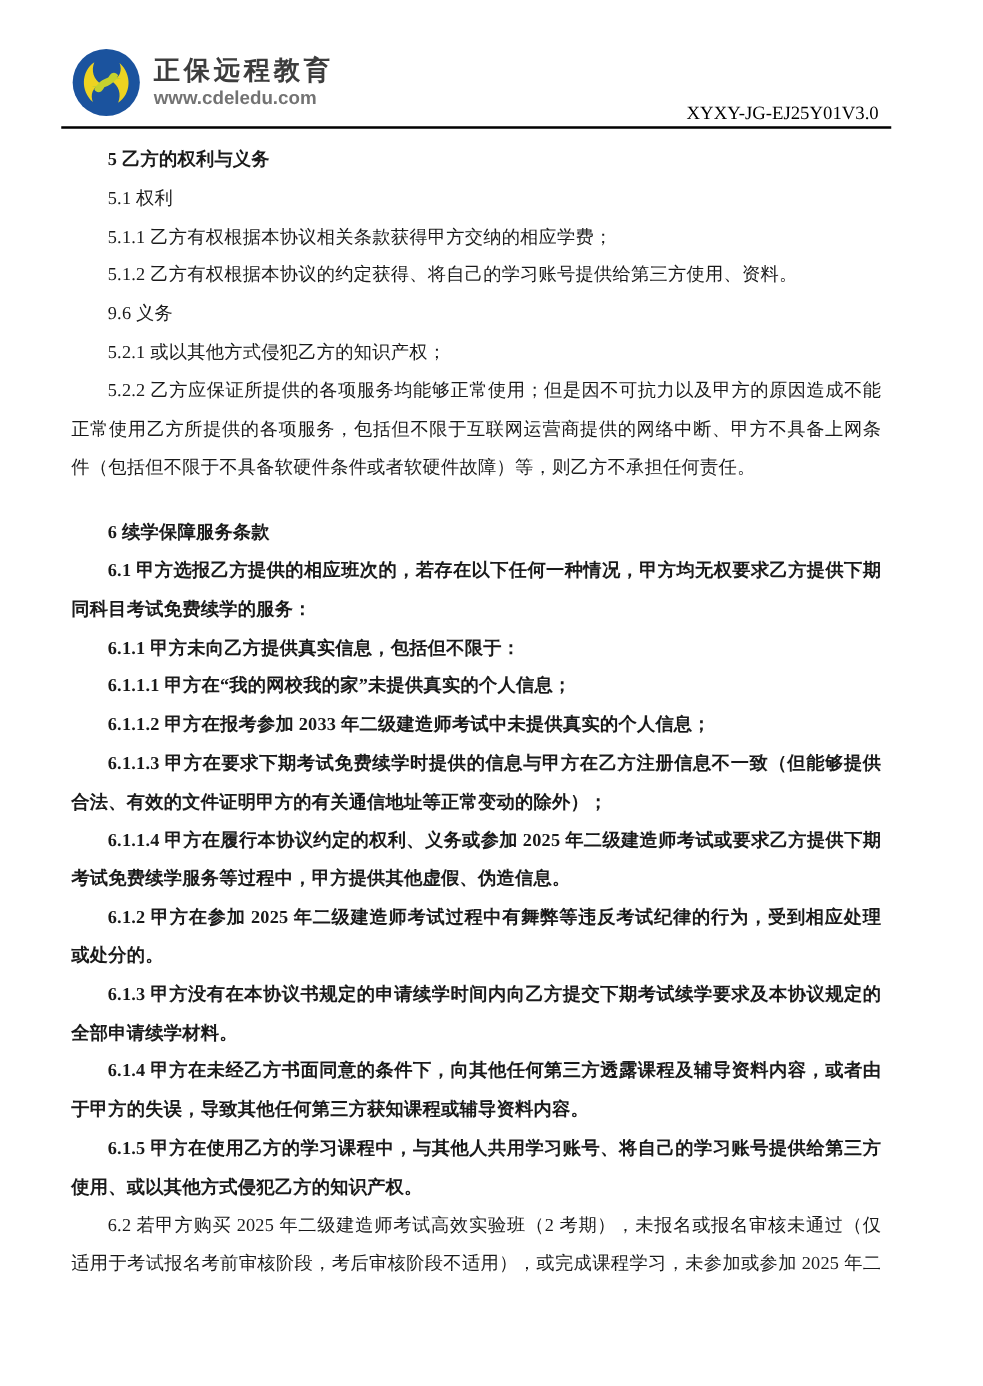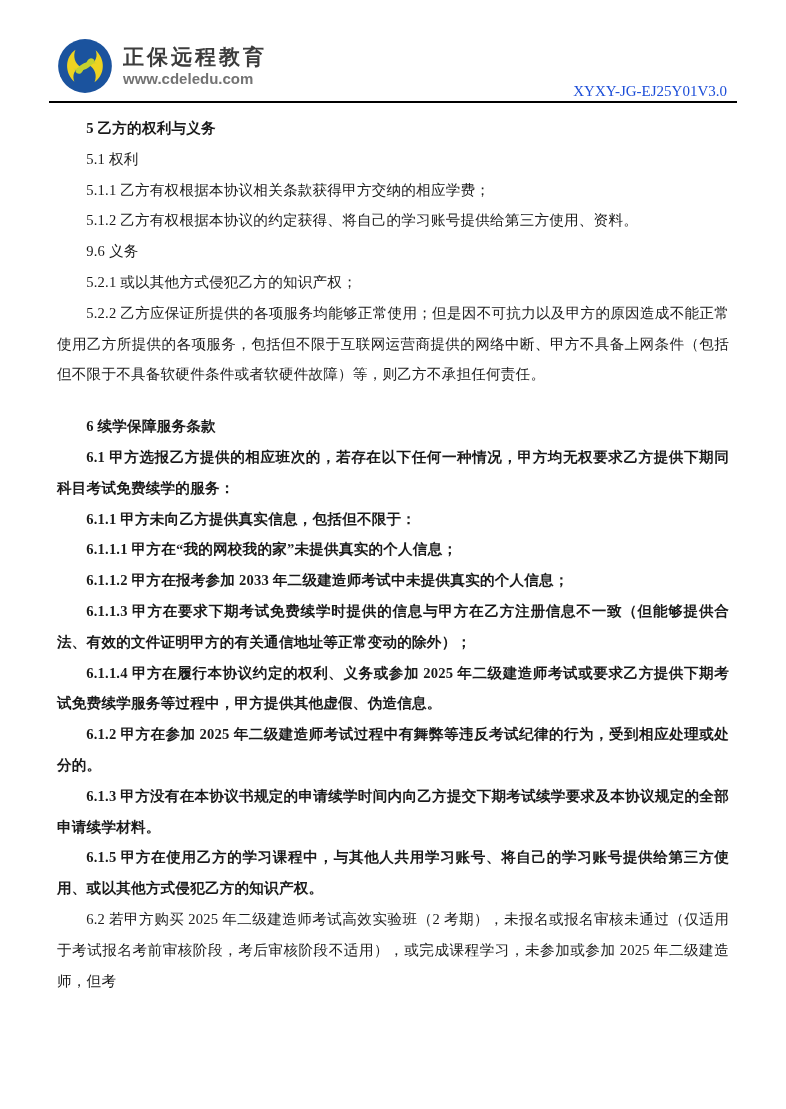--- a/index.html
+++ b/index.html
@@ -9,21 +9,21 @@
   }
   .page {
     position: relative;
     width: 786px;
     height: 1023px;
     background: #ffffff;
     overflow: hidden;
     font-family: "Liberation Serif", "DejaVu Serif", serif;
     color: #1a1a1a;
     box-sizing: border-box;
-    padding: 38px 57px 0 57px;
+    padding: 38px 81px 0 57px;
   }
   
   .header {
     position: relative;
     height: 60px;
   }
   .logo {
     display: flex;
     align-items: center;
     gap: 10px;
@@ -50,21 +50,21 @@
     font-size: 15px;
     font-weight: 700;
     color: #737373;
     line-height: 18px;
   }
   .doc-code {
     position: absolute;
     right: 2px;
     bottom: -2px;
     font-size: 15px;
-    color: #1d4ed8;
+    color: #000000;
     font-family: "Liberation Serif", "DejaVu Serif", serif;
   }
   .header-rule {
     border-bottom: 2px solid #000000;
     margin: 3px -8px 0 -8px;
   }
   
   .content {
     margin-top: 10px;
   }
@@ -128,19 +128,20 @@
       <p class="para">5.2.2 乙方应保证所提供的各项服务均能够正常使用；但是因不可抗力以及甲方的原因造成不能正常使用乙方所提供的各项服务，包括但不限于互联网运营商提供的网络中断、甲方不具备上网条件（包括但不限于不具备软硬件条件或者软硬件故障）等，则乙方不承担任何责任。</p>
       <p class="para bold section-gap">6 续学保障服务条款</p>
       <p class="para bold underline">6.1 甲方选报乙方提供的相应班次的，若存在以下任何一种情况，甲方均无权要求乙方提供下期同科目考试免费续学的服务： </p>
       <p class="para bold">6.1.1 甲方未向乙方提供真实信息，包括但不限于：</p>
       <p class="para bold">6.1.1.1 甲方在“我的网校我的家”未提供真实的个人信息；</p>
       <p class="para bold">6.1.1.2 甲方在报考参加 2033 年二级建造师考试中未提供真实的个人信息；</p>
       <p class="para bold">6.1.1.3 甲方在要求下期考试免费续学时提供的信息与甲方在乙方注册信息不一致（但能够提供合法、有效的文件证明甲方的有关通信地址等正常变动的除外）；</p>
       <p class="para bold">6.1.1.4 甲方在履行本协议约定的权利、义务或参加 2025 年二级建造师考试或要求乙方提供下期考试免费续学服务等过程中，甲方提供其他虚假、伪造信息。</p>
       <p class="para bold">6.1.2 甲方在参加 2025 年二级建造师考试过程中有舞弊等违反考试纪律的行为，受到相应处理或处分的。</p>
       <p class="para bold">6.1.3 甲方没有在本协议书规定的申请续学时间内向乙方提交下期考试续学要求及本协议规定的全部申请续学材料。</p>
+      <p class="para bold">6.1.4 甲方在未经乙方书面同意的条件下，向其他任何第三方透露课程及辅导资料内容，或者由于甲方的失误，导致其他任何第三方获知课程或辅导资料内容。</p>
       <p class="para bold">6.1.5 甲方在使用乙方的学习课程中，与其他人共用学习账号、将自己的学习账号提供给第三方使用、或以其他方式侵犯乙方的知识产权。</p>
       <p class="para">6.2 若甲方购买 2025 年二级建造师考试高效实验班（2 考期），未报名或报名审核未通过（仅适用于考试报名考前审核阶段，考后审核阶段不适用），或完成课程学习，未参加或参加 2025 年二级建造师，但考</p>
     </div>
 
   <div class="page-number">3</div>
 
 </div>
 
 </body></html>

